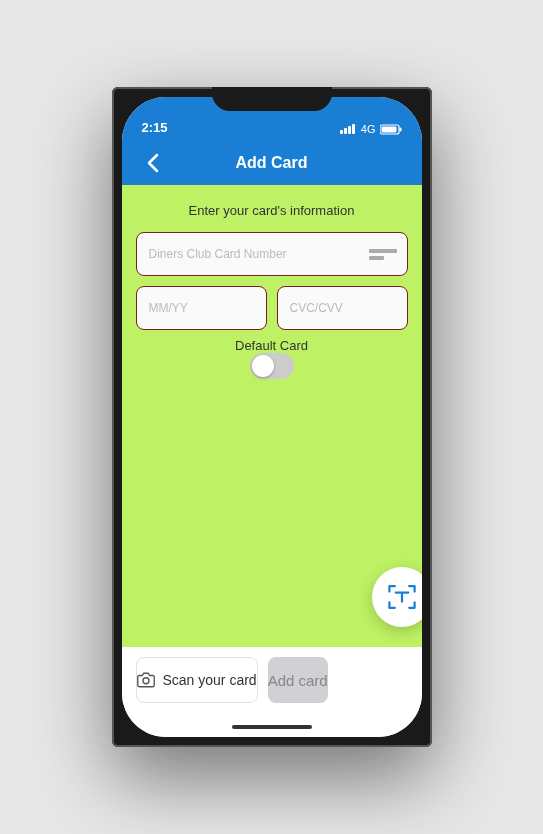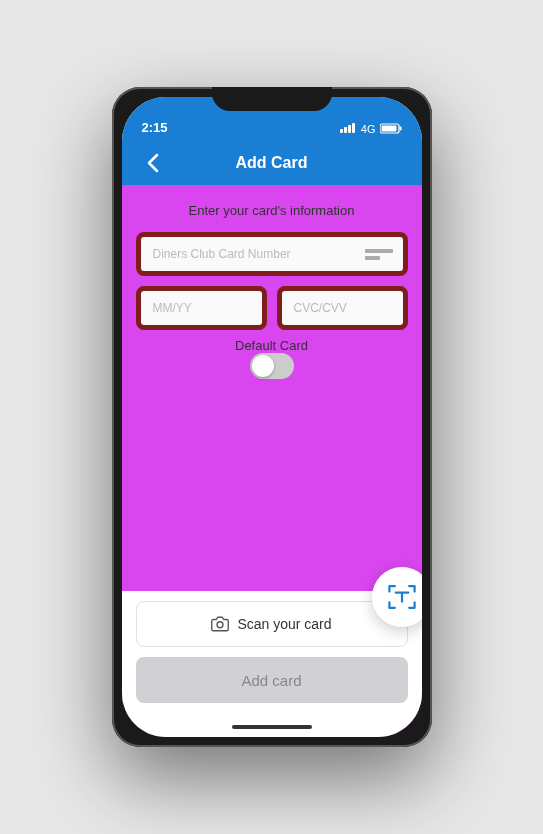--- a/index.html
+++ b/index.html
@@ -10,21 +10,21 @@
       justify-content: center;
       align-items: center;
       min-height: 100vh;
       font-family: -apple-system, BlinkMacSystemFont, 'Segoe UI', sans-serif;
     }
 
     .phone-shell {
       width: 320px;
       height: 660px;
       background: #1a1a1a;
-      border-radius: 28px;
+      border-radius: 6px;
       padding: 10px;
       box-shadow: 0 30px 80px rgba(0,0,0,0.5), inset 0 0 0 2px #555;
       position: relative;
     }
 
     .phone-screen {
       width: 100%;
       height: 100%;
       background: #f2f2f7;
       border-radius: 44px;
@@ -59,20 +59,21 @@
     }
 
     .status-time {
       color: white;
       font-size: 13px;
       font-weight: 600;
     }
 
     .status-icons {
       display: flex;
+      align-items: center;
       gap: 4px;
       color: white;
       font-size: 11px;
     }
 
     .signal-bars {
       display: flex;
       align-items: flex-end;
       gap: 1px;
       height: 10px;
@@ -113,41 +114,41 @@
       font-size: 16px;
       font-weight: 600;
     }
 
     
     .content {
       flex: 1;
       overflow-y: auto;
       display: flex;
       flex-direction: column;
-      background: #d946ef;
+      background: #bef264;
     }
 
     .subtitle {
       text-align: center;
       color: #333;
       font-size: 13px;
       padding: 18px 20px 14px;
     }
 
     .form-section {
       padding: 0 14px;
       display: flex;
       flex-direction: column;
       gap: 10px;
     }
 
     .input-field {
       width: 100%;
       height: 44px;
-      border: 5px solid #7f1d1d;
+      border: 1px solid #7f1d1d;
       border-radius: 8px;
       padding: 0 12px;
       font-size: 13px;
       color: #999;
       background: #fafafa;
       outline: none;
       display: flex;
       align-items: center;
     }
 
@@ -226,21 +227,21 @@
     }
 
     .spacer {
       flex: 1;
     }
 
     
     .bottom-section {
       padding: 10px 14px 14px;
       display: flex;
-      flex-direction: column;
+      flex-direction: row;
       gap: 10px;
       background: white;
     }
 
     .scan-button {
       height: 46px;
       border: 1px solid #e0e0e0;
       border-radius: 8px;
       background: white;
       display: flex;

